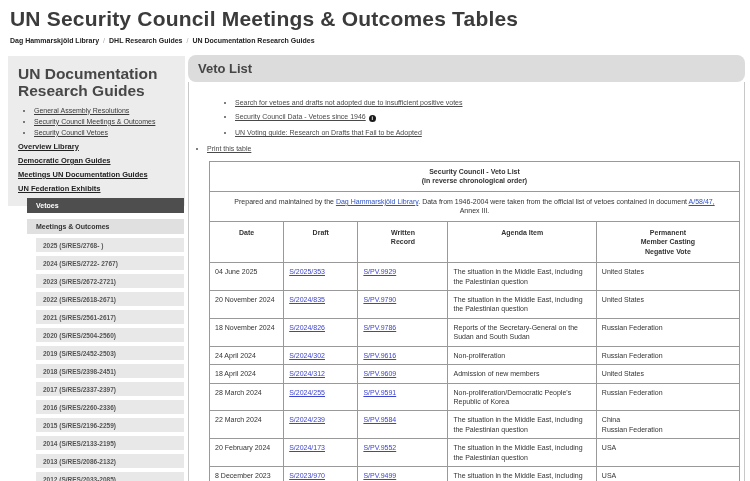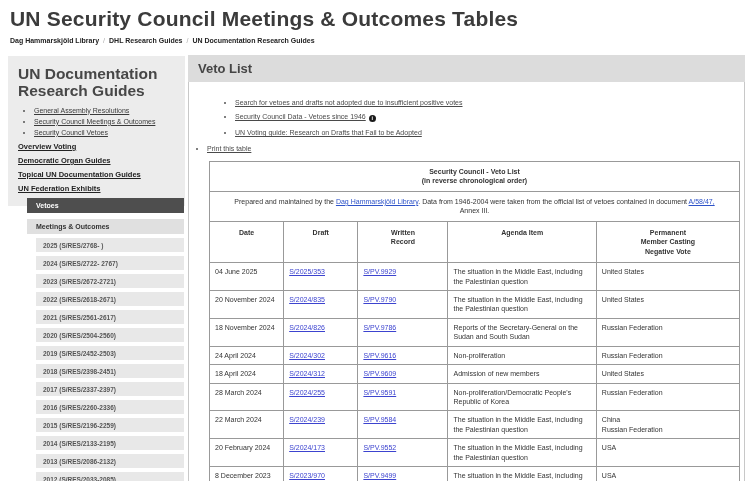--- a/index.html
+++ b/index.html
@@ -29,21 +29,21 @@
   .nav-active { background:#4e4e4e; color:#fff; font-size:7px; font-weight:bold;
                 padding:4px 9px; cursor:pointer; }
   .nav-parent { background:#e0e0e0; color:#333; font-size:7px; font-weight:bold;
                 padding:4px 9px; margin-top:6px; cursor:pointer; }
   .year-list { margin-left:9px; }
   .year-item { background:#e8e8e8; color:#555; font-size:6.5px; font-weight:bold;
                padding:3.5px 7px; margin-top:4px; cursor:pointer; }
 
   
   .main { position:absolute; left:188px; top:55px; width:557px; }
-  .section-bar { background:#dcdcdc; padding:4px 10px 5px 10px; }
+  .section-bar { background:#dcdcdc; padding:4px 10px 5px 10px;border-radius:8px; }
   .section-bar span { font-size:13px; font-weight:bold; color:#454545; }
   .content-box { border:1px solid #c8c8c8; border-top:none; background:#fff;
                  padding:10px 8px 14px 8px; min-height:420px; }
   .res-links { list-style:disc; margin:2px 0 2px 38px; }
   .res-links li { font-size:7px; color:#555; margin:7px 0; }
   .res-links a, .print-list a { color:#4a4a4a; text-decoration:underline; }
   .print-list { list-style:disc; margin:9px 0 2px 10px; }
   .print-list li { font-size:7px; color:#555; }
   .info-icon { display:inline-block; width:7px; height:7px; border-radius:50%;
                background:#1a1a1a; color:#fff; font-size:5.5px; line-height:7px;
@@ -74,23 +74,23 @@
   </header>
 
   <aside class="guide-panel">
     <h2>UN Documentation Research Guides</h2>
     <ul id="guide-links">
         <li><a href="#">General Assembly Resolutions</a></li>
         <li><a href="#">Security Council Meetings &amp; Outcomes</a></li>
         <li><a href="#">Security Council Vetoes</a></li>
       </ul>
     <div class="bold-links" id="guide-bold-links">
-        <a href="#">Overview Voting</a>
+        <a href="#">Overview Library</a>
         <a href="#">Democratic Organ Guides</a>
-        <a href="#">Topical UN Documentation Guides</a>
+        <a href="#">Meetings UN Documentation Guides</a>
         <a href="#">UN Federation Exhibits</a>
       </div>
   </aside>
 
   <nav class="side-nav">
     <div class="nav-active">Vetoes</div>
     <div class="nav-parent">Meetings &amp; Outcomes</div>
     <div class="year-list" id="year-list">
         <div class="year-item">2025 (S/RES/2768- )</div>
         <div class="year-item">2024 (S/RES/2722- 2767)</div>

